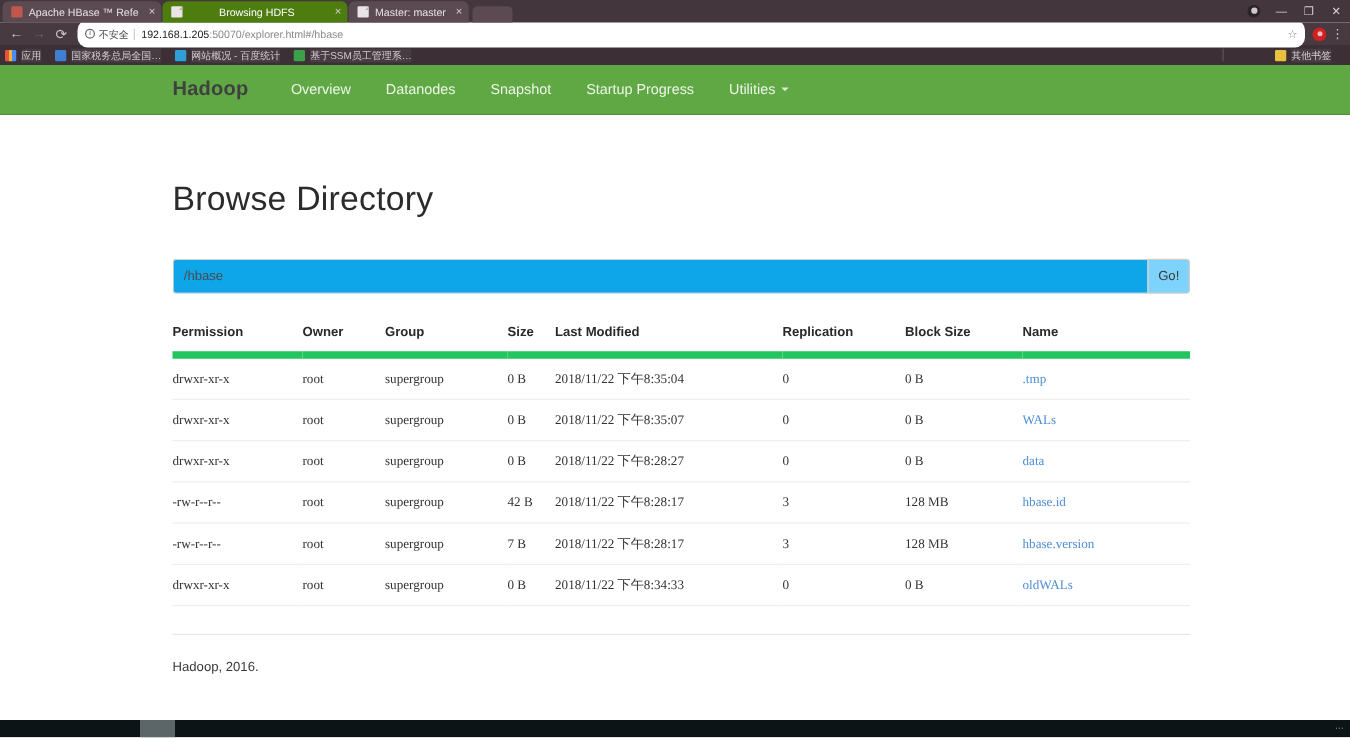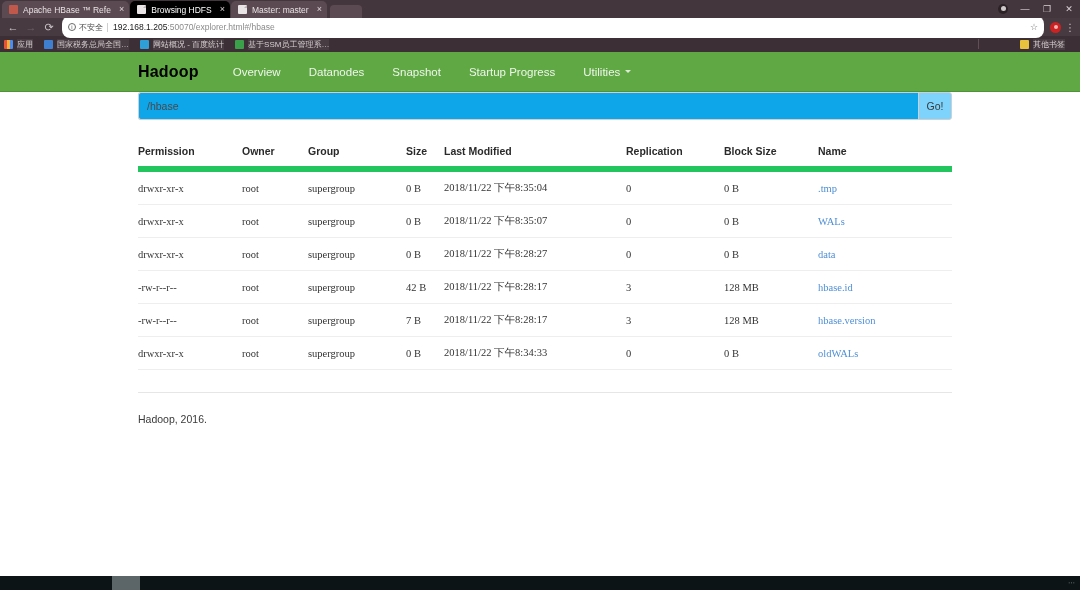--- a/index.html
+++ b/index.html
@@ -28,21 +28,21 @@
     align-items: center;
     border-radius: 5px 5px 0 0;
     padding: 0 5px 0 7px;
     font-size: 8.5px;
     color: #e8e2e4;
     background: #5b4a52;
     margin-right: 1px;
     min-width: 0;
     position: relative;
   }
-  .tab.active { background: #000000; color: #ffffff; }
+  .tab.active { background: #4d7c0f; color: #ffffff; gap: 24px; }
   .tab .fav {
     width: 9px; height: 9px; flex: 0 0 9px;
     margin-right: 5px;
     display: inline-block;
     position: relative;
   }
   .fav-doc {
     background: #e9e5e6;
     border-radius: 1px;
   }
@@ -181,21 +181,21 @@
   }
   .hadoop-navbar {
     height: 40px;
     background: #5fa844;
     display: flex;
     align-items: center;
     padding-left: 138px;
     border-bottom: 1px solid #4f923a;
   }
   .brand {
-    color: #000000;
+    color: #404040;
     font-size: 16px;
     font-weight: bold;
     margin-right: 34px;
     letter-spacing: 0.2px;
   }
   .navlink {
     color: #eef6ea;
     font-size: 11.5px;
     margin-right: 28px;
     white-space: nowrap;
@@ -388,20 +388,21 @@
       <span class="navlink">Datanodes</span>
       <span class="navlink">Snapshot</span>
       <span class="navlink">Startup Progress</span>
       <span class="navlink caret-parent">
         <span>Utilities</span>
         <span class="caret"></span>
       </span>
     </div>
 
     <div class="container">
+      <h1 class="page-title">Browse Directory</h1>
 
       <div class="input-group">
         <input class="path-input" type="text" value="/hbase" style="">
         <button class="go-btn">Go!</button>
       </div>
 
       <table class="fs">
         <thead>
           <tr>
             <th class="col-perm">Permission</th>

